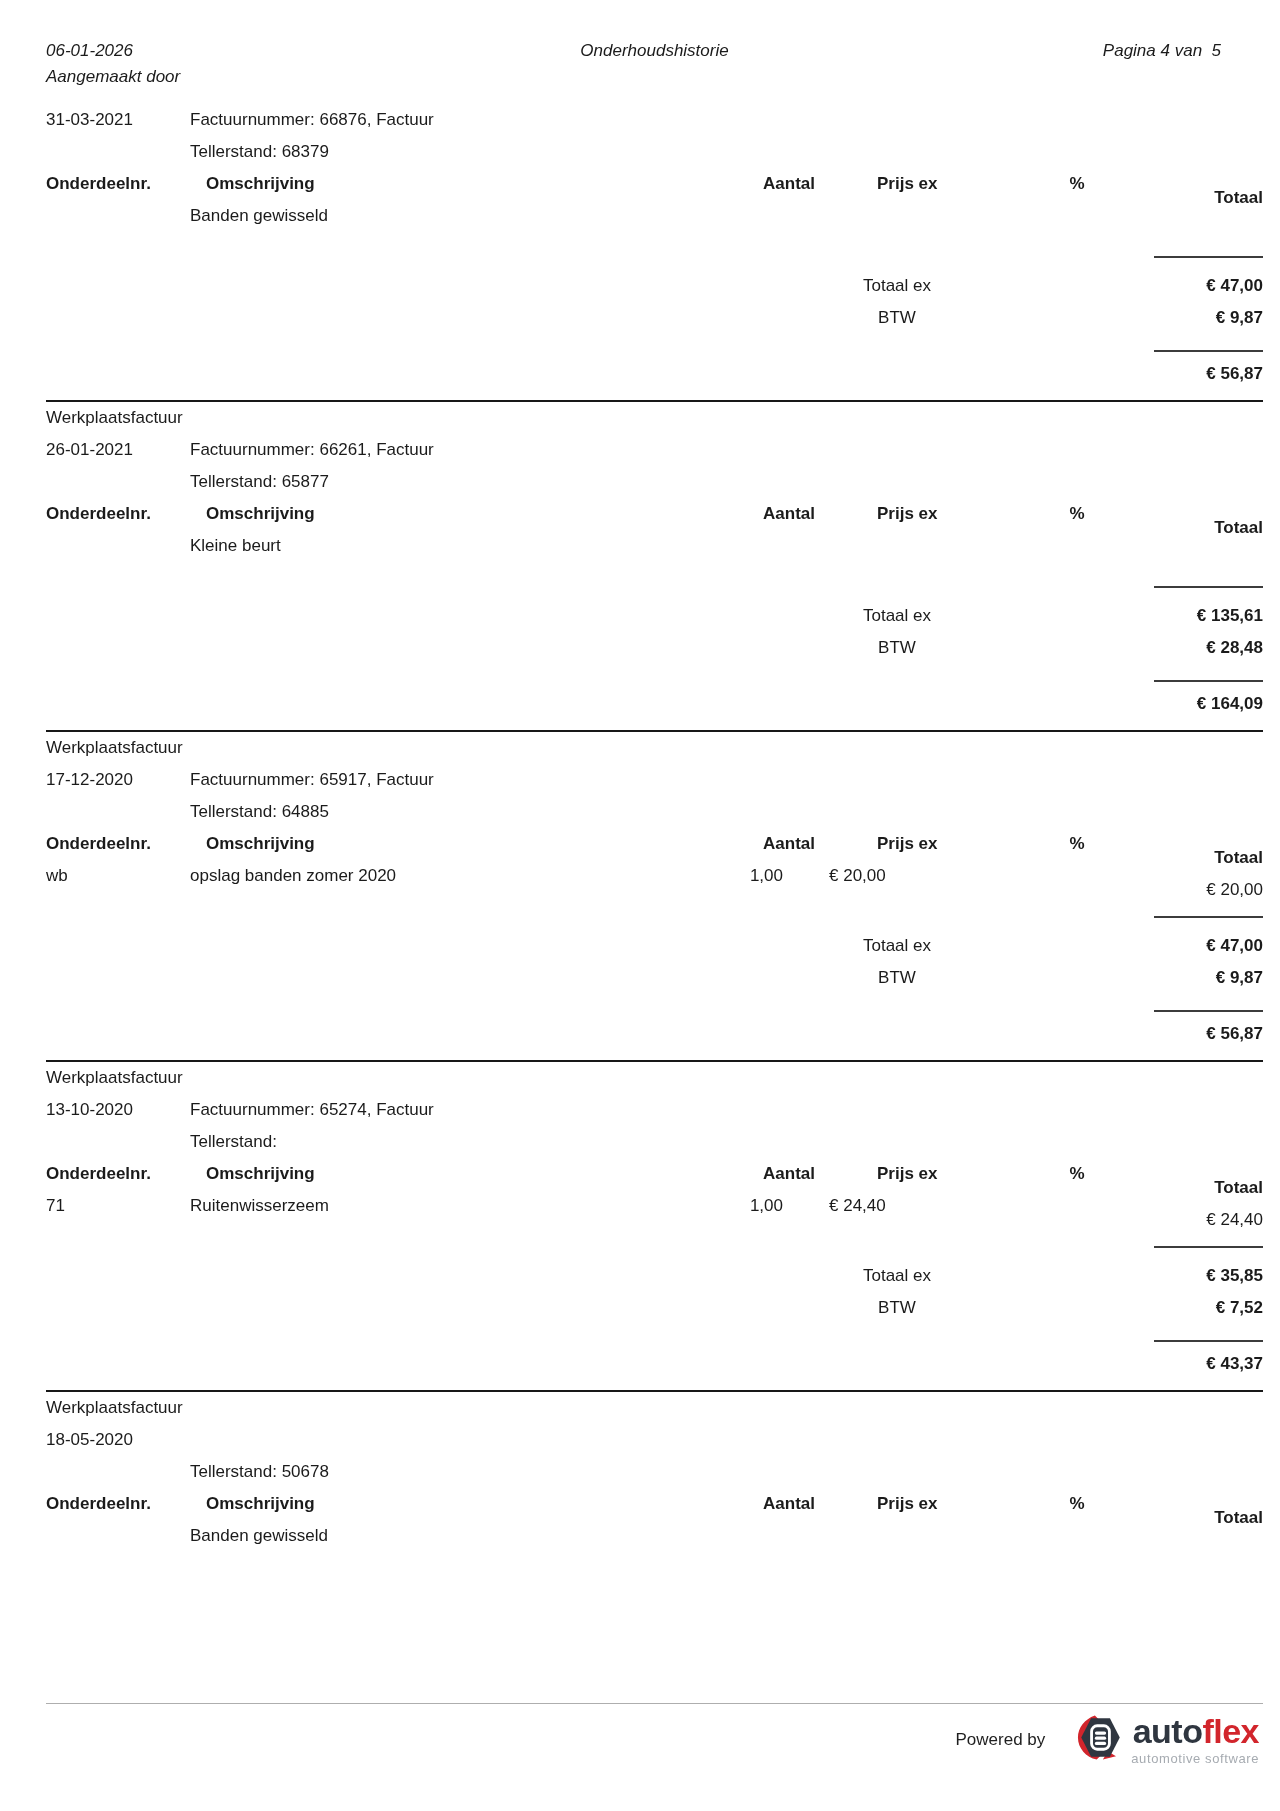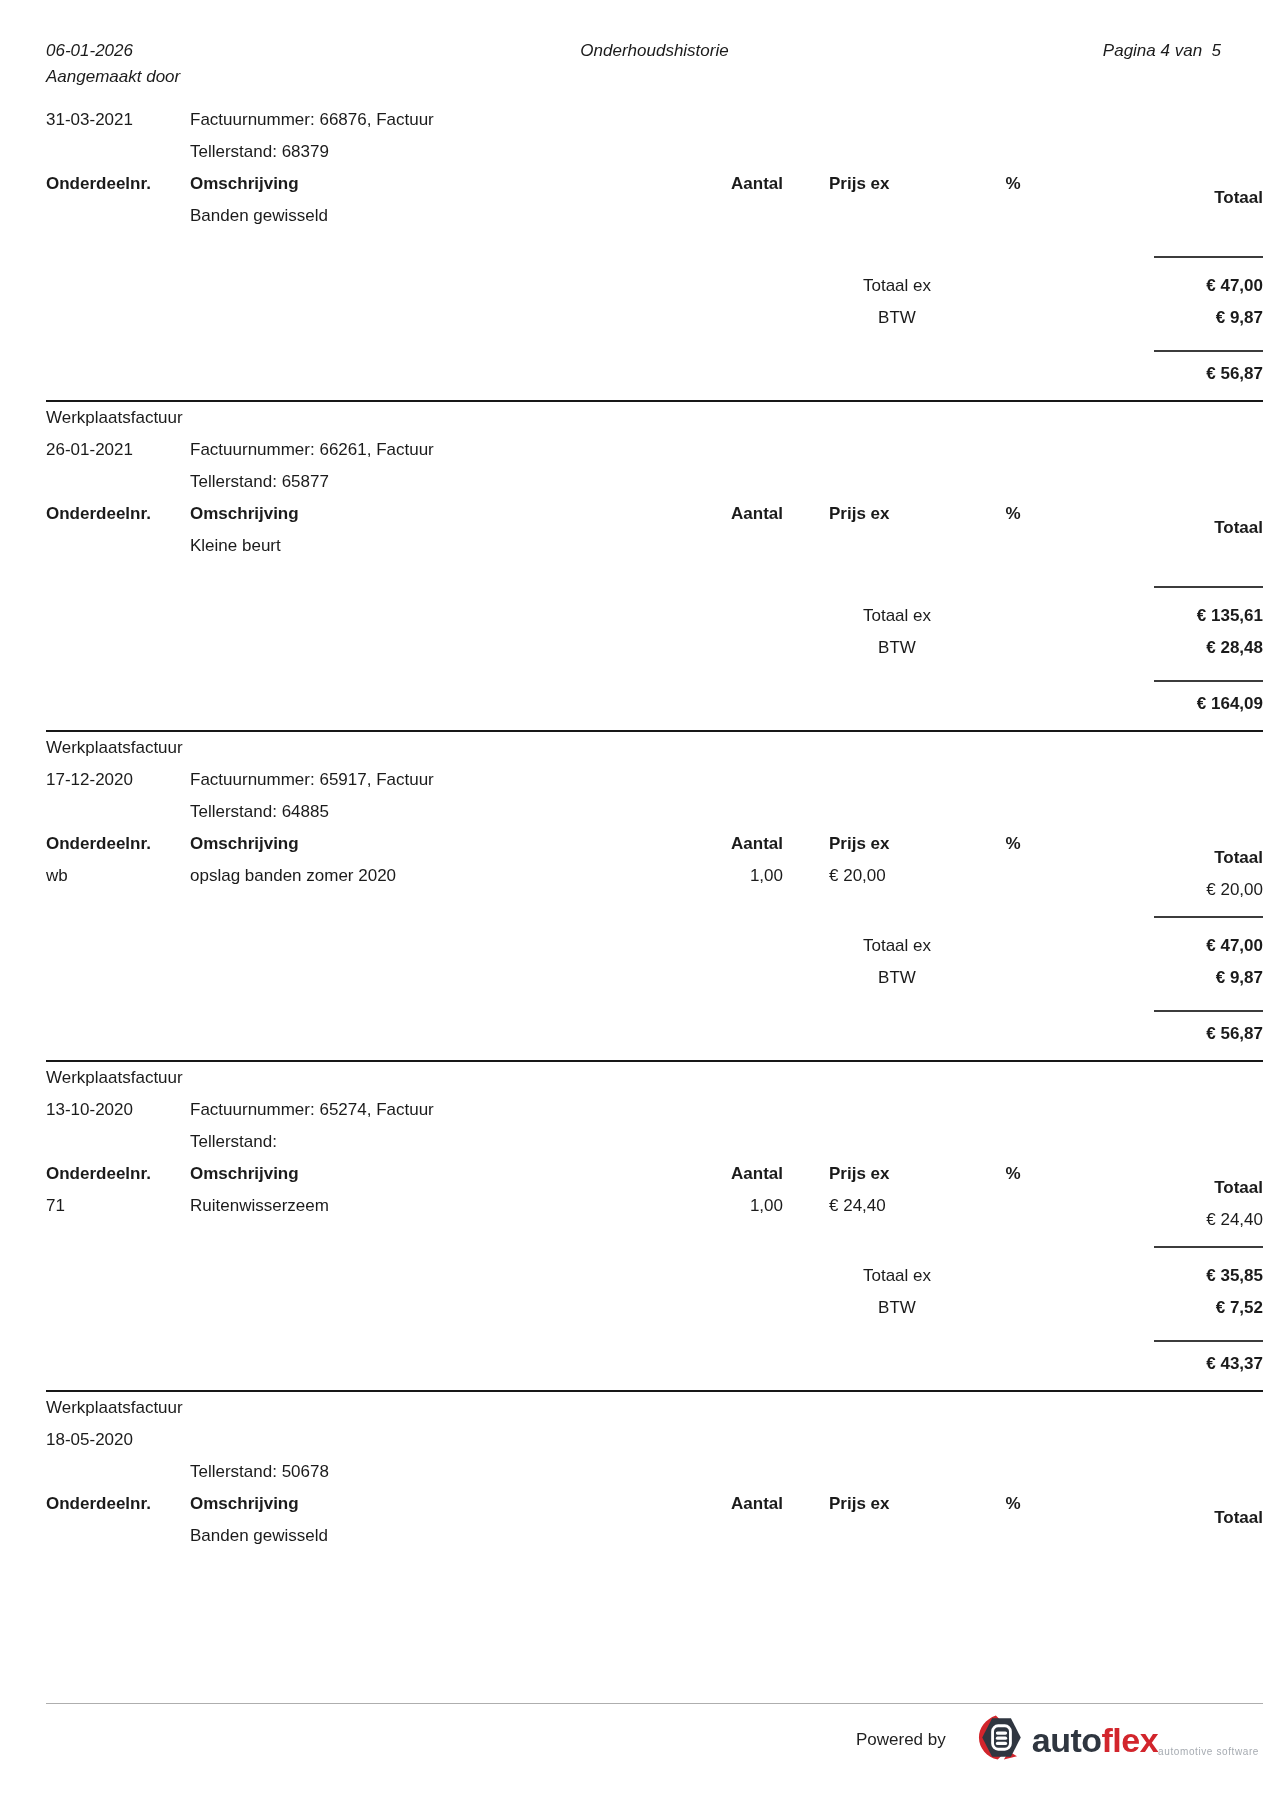--- a/index.html
+++ b/index.html
@@ -13,21 +13,21 @@
 
   
   .hdr{ padding-top:38px; position:relative;font-style:italic; }
   .hdr-row{ height:26px; display:flex; align-items:center; }
   .hdr-title{ position:absolute; top:38px; left:0; width:100%; text-align:center; height:26px; line-height:26px; }
   .hdr-page{ position:absolute; top:38px; right:42px; height:26px; line-height:26px; white-space:pre; }
   .hdr-gap{ height:14px; }
 
   
   .row{ display:flex; align-items:center; height:32px; }
-  .b{ font-weight:bold; }
+  .b{ font-weight:bold;gap:16px; }
 
   
   .c-date{ width:144px; }
   .c-rest{ flex:1; }
 
   
   .c1{ width:144px; }
   .c2{ width:450px; }
   .c3{ width:143px; text-align:right; }
   .c4{ width:210px; padding-left:46px; }
@@ -44,25 +44,25 @@
   
   .divider{ border-top:2px solid #181818; }
   .slabel{ height:32px; display:flex; align-items:center; }
 
   
   .footer{ position:absolute; left:46px; top:1703px; width:1217px; }
   .f-line{ border-top:1px solid #aeaeae; }
   .f-brand{ display:flex; align-items:center; justify-content:flex-end; margin-top:10px; gap:32px; padding-right:4px; }
   .powered{ color:#1f1f1f; }
   .logo{ display:flex; align-items:center; gap:7px; }
-  .wm-col{ display:flex; flex-direction:row; align-items:flex-end; }
+  .wm-col{ display:flex; flex-direction:column; align-items:flex-end; }
   .wordmark{ font-size:34px; font-weight:bold; letter-spacing:-0.5px; line-height:1; }
   .wm-auto{ color:#2f3640; }
   .wm-flex{ color:#d2252c; }
-  .tagline{ font-size:10px; color:#a6abb1; letter-spacing:0.6px; margin-top:3px; }
+  .tagline{ font-size:13px; color:#a6abb1; letter-spacing:0.6px; margin-top:3px; }
 </style>
 </head>
 <body>
 
 <div class="page">
   <div class="content">
 
     <div class="hdr">
       <div class="hdr-row">06-01-2026</div>
       <div class="hdr-row">Aangemaakt door</div>

